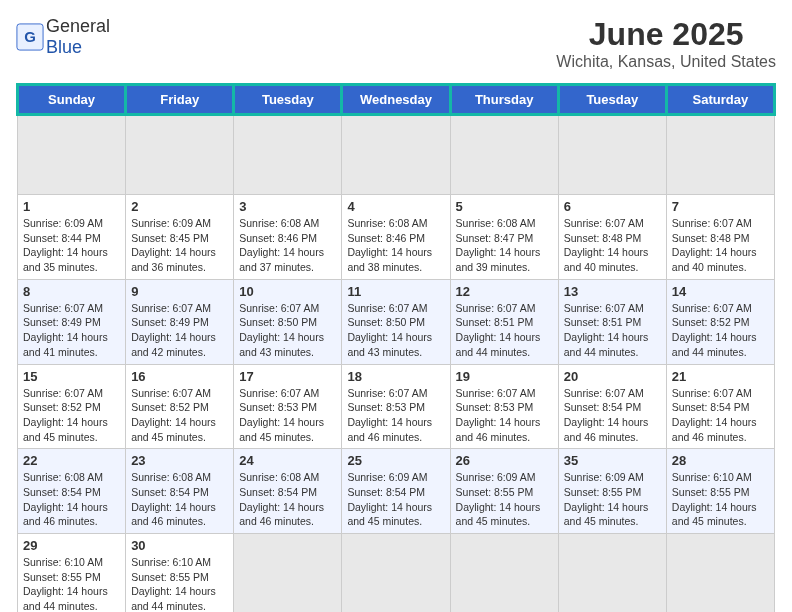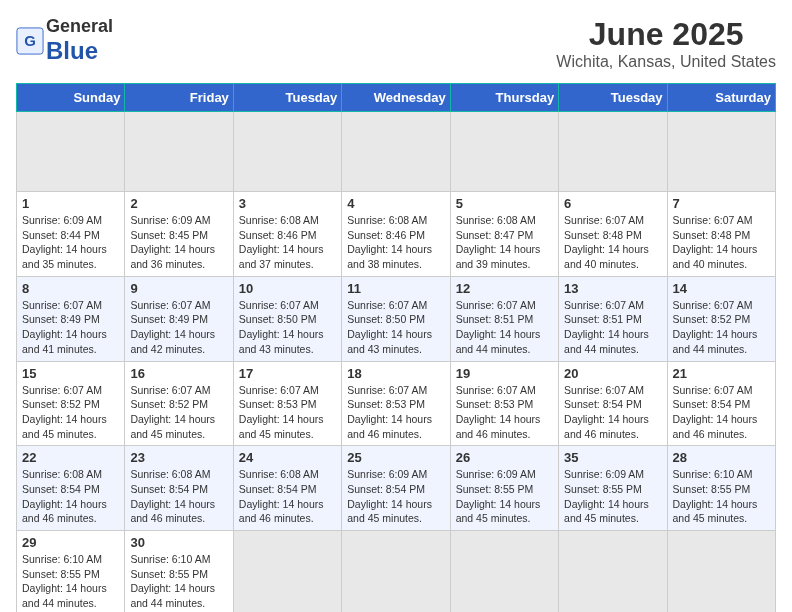--- a/index.html
+++ b/index.html
@@ -40,24 +40,24 @@
     }
     .calendar {
       width: 100%;
       border-collapse: collapse;
       font-size: 11px;
     }
     .calendar thead tr th {
       background-color: #3366cc;
       color: #fff;
       padding: 6px 4px;
-      text-align: right;
+      text-align: center;
       font-size: 13px;
       font-weight: bold;
-      border: 1px solid #14b8a6;
+      border: 3px solid #14b8a6;
     }
     .calendar tbody tr td {
       vertical-align: top;
       padding: 4px 5px;
       border: 1px solid #ccc;
       width: 107px;
       height: 80px;
       color: #333;
     }
     .calendar tbody tr:nth-child(odd) td {
@@ -85,22 +85,22 @@
 </head>
 <body>
 
 <div class="header">
   <div class="logo">
     <svg class="logo-icon" viewBox="0 0 30 30" xmlns="http://www.w3.org/2000/svg">
       <rect x="1" y="1" width="28" height="28" rx="3" fill="#e8f0ff" stroke="#3366cc" stroke-width="1"></rect>
       <text x="15" y="20" text-anchor="middle" font-size="16" font-weight="bold" fill="#2255aa">G</text>
     </svg>
     <div>
-      <span style="font-size:18px;font-weight:bold;color:#333;">General</span><br>
-      <span style="font-size:24px;font-weight:bold;color:#2255aa;">Blue</span>
+      <span style="font-size:18px;font-weight:normal;color:#333;">General</span><br>
+      <span style="font-size:18px;font-weight:normal;color:#2255aa;">Blue</span>
     </div>
   </div>
   <div class="title-block">
     <h1>June 2025</h1>
     <h2>Wichita, Kansas, United States</h2>
   </div>
 </div>
 
 <table class="calendar">
   <thead>

